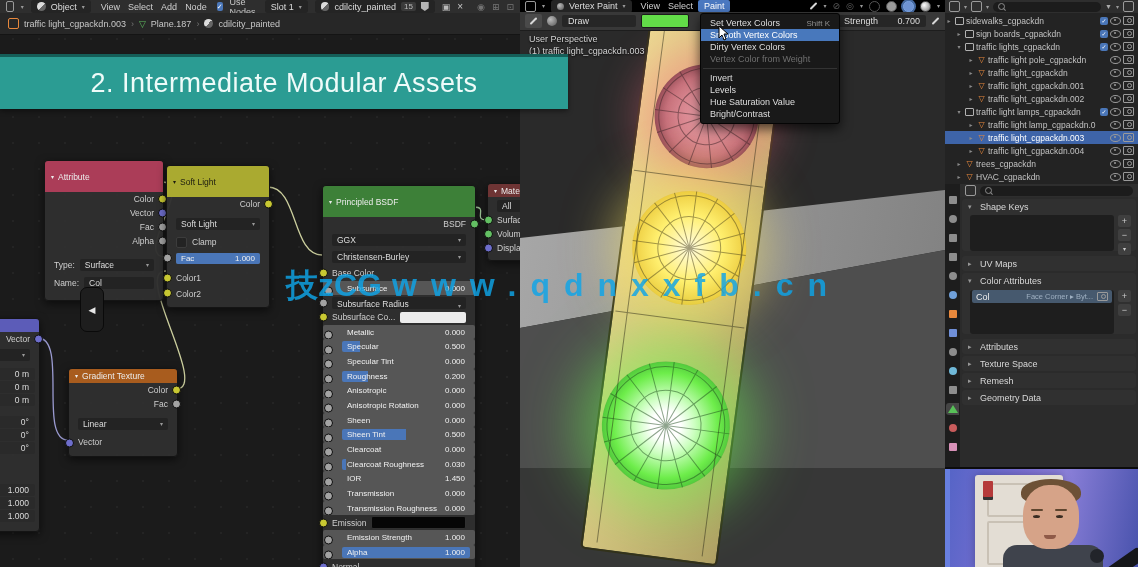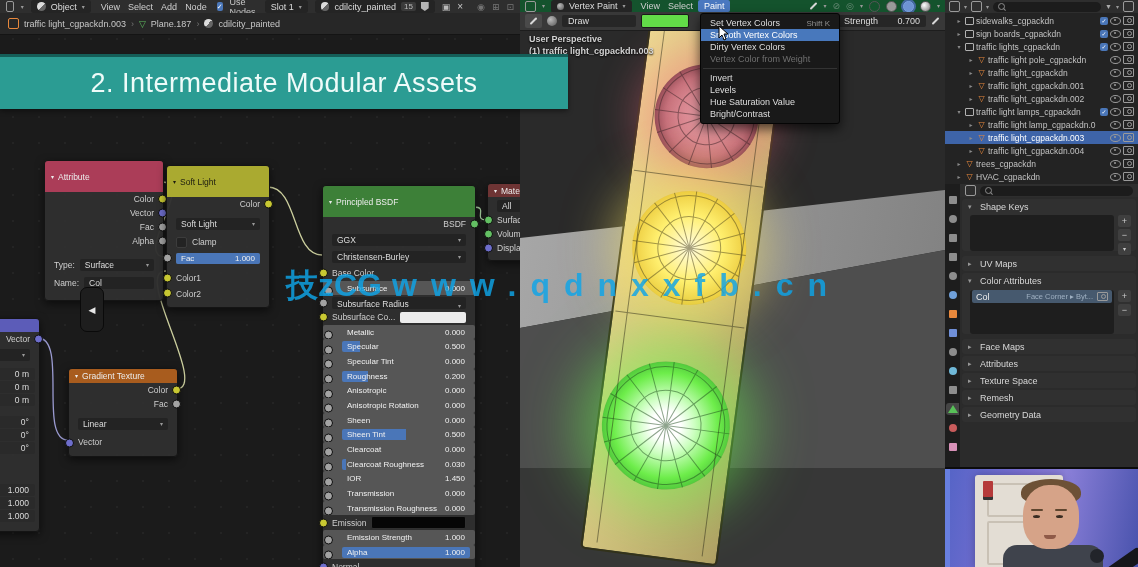--- a/index.html
+++ b/index.html
@@ -63,31 +63,31 @@
     box-shadow:0 -3px 0 #155e58,0 2px 5px rgba(0,0,0,.45);}
   #watermark{position:absolute;left:286px;top:264px;z-index:40;color:#0ea5e9;opacity:.82;font-size:32px;font-weight:bold;white-space:nowrap;pointer-events:none;}
   #watermark .wm-url{letter-spacing:14px;margin-left:10px;}
 
   
   #viewport{position:absolute;left:520px;top:0;width:425px;height:567px;background:#2a2a2a;overflow:hidden;}
   .vp-layer{position:absolute;inset:0;}
   #ground-light{background:linear-gradient(100deg,#aaa,#7e7e7e);clip-path:polygon(0 238px,425px 190px,425px 250px,0 328px);}
   #ground-mid{background:#4e4e4e;clip-path:polygon(0 328px,425px 250px,425px 468px,0 468px);}
   #ground-low{background:#373737;clip-path:polygon(0 468px,425px 468px,425px 567px,0 567px);}
-  #vp-h1{position:absolute;left:0;top:0;right:0;height:12px;background:#14532d;display:flex;align-items:center;gap:6px;padding:0 5px;z-index:12;}
+  #vp-h1{position:absolute;left:0;top:0;right:0;height:12px;background:#000000;display:flex;align-items:center;gap:6px;padding:0 5px;z-index:12;}
   #vp-h2{position:absolute;left:0;top:12px;right:0;height:18px;background:#383838;display:flex;align-items:center;gap:5px;padding:0 5px;z-index:12;border-bottom:1px solid #1d1d1d;}
   .tooltile{width:17px;height:14px;background:#4a4a4a;border-radius:2px;display:flex;align-items:center;justify-content:center;}
   .pencil{width:9px;height:2px;background:#d8d8d8;border-radius:1px;transform:rotate(-45deg);}
   .brushdot{width:10px;height:10px;border-radius:50%;background:radial-gradient(circle at 35% 35%,#bbb,#555);}
   .field{background:#262626;border-radius:2px;height:12px;display:flex;align-items:center;padding:0 6px;color:#ddd;}
   .colorswatch{width:46px;height:12px;border-radius:2px;border:1px solid #1a1a1a;}
   .shadeball{width:9px;height:9px;border-radius:50%;background:#9a9a9a;border:1px solid #555;}
   .shadeball.wire{background:transparent;}
   .shadeball.active{background:#6e93d2;border-color:#7aa2e0;box-shadow:0 0 0 2px #44689e;}
-  #vp-overlay{position:absolute;left:9px;top:33px;z-index:11;color:#d2d2d2;text-shadow:0 1px 2px #000;line-height:12px;font-weight:bold;}
+  #vp-overlay{position:absolute;left:9px;top:33px;z-index:11;color:#d2d2d2;text-shadow:0 1px 2px #000;line-height:12px;}
   
   #tl-wrap{position:absolute;left:130px;top:22px;width:138px;height:540px;transform:rotate(7.5deg);transform-origin:50% 0;z-index:2;}
   #tl-housing{position:absolute;inset:0;background:linear-gradient(100deg,#ecd992,#cdbc7a 55%,#b1a065);border:2px solid #32301b;border-radius:5px;}
   .lamp{position:absolute;left:50%;transform:translateX(-50%);border-radius:50%;}
   #lamp-red{top:43px;width:104px;height:104px;background:radial-gradient(circle,#eda3ab 0%,#cb757f 55%,#92515a 85%,#7c434c 100%);box-shadow:0 0 42px 18px rgba(255,105,130,.38), inset 0 0 16px rgba(105,30,42,.55);}
   #lamp-yellow{top:171px;width:114px;height:114px;background:radial-gradient(circle,#fffce2 0%,#ffef6e 42%,#eccb3e 72%,#bd992c 100%);box-shadow:0 0 48px 20px rgba(255,235,100,.5);}
   #lamp-green{top:343px;width:128px;height:128px;background:radial-gradient(circle,#ffffff 0%,#ffffff 16%,#ccffc0 32%,#6ded4a 58%,#3cab31 82%,#2d7a27 100%);box-shadow:0 0 55px 24px rgba(110,255,80,.5);}
   #tl-wire{position:absolute;inset:0;overflow:visible;}
   #white-box{position:absolute;left:128px;top:66px;width:44px;height:62px;background:linear-gradient(120deg,#f2f2f0,#b2b2ae);border:1px solid #6e6e6a;transform:rotate(9deg);z-index:1;}
   
@@ -829,21 +829,21 @@
         <span class="caret">▾</span>
       <div class="search">
           <span class="mag"></span>
         </div>
       <span style="color:#aaa;font-size:7px;">▼</span>
         <span class="caret">▾</span>
       <span class="icon-sq"></span>
     </div>
     <div id="outliner-rows">
 
-        <div class="orow" style="padding-left: 10px;">
+        <div class="orow" style="">
           <span class="oarr">▸</span>
           <span class="oic collection"></span>
           <span class="olabel">sidewalks_cgpackdn</span>
           <span class="spacer"></span>
           <span class="ochk">✓</span>
           <span class="oeye"></span>
           <span class="ocam"></span>
         </div>
 
         <div class="orow" style="padding-left: 10px;">
@@ -1066,26 +1066,20 @@
               <span class="ca-meta">Face Corner ▸ Byt...</span>
               <span class="ocam"></span>
             </div>
             <div class="btncol">
               <span class="sqbtn">+</span>
               <span class="sqbtn">−</span>
             </div>
           </div>
         </div>
 
-        <div class="panel">
-          <div class="phead">
-              <span class="pc">▸</span>
-              <span>Face Maps</span>
-            </div>
-        </div>
         <div class="panel">
           <div class="phead">
               <span class="pc">▸</span>
               <span>Attributes</span>
             </div>
         </div>
 
 
         <div class="panel">
           <div class="phead">

